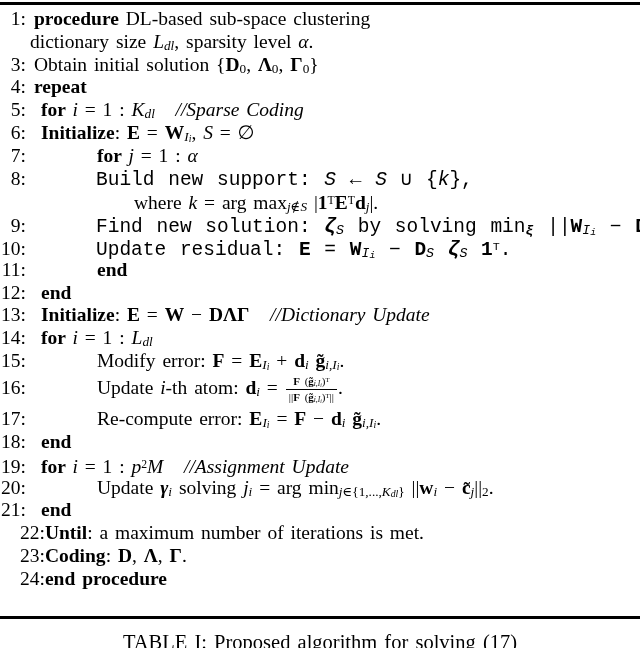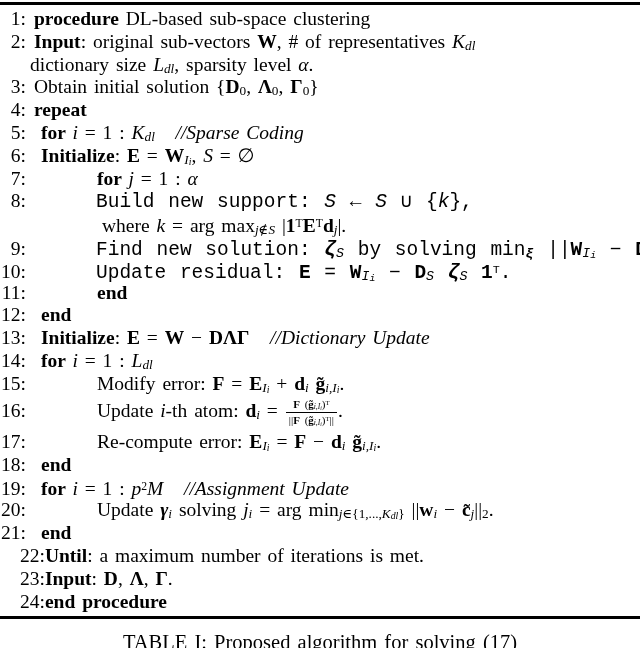--- a/index.html
+++ b/index.html
@@ -16,21 +16,21 @@
     height:22.8px;line-height:22.8px;font-size:19.5px;white-space:nowrap;
   }
   .algo-line.tall{height:auto;line-height:normal;padding:2px 0 3px 0;}
   .num{display:inline-block;width:26px;text-align:right;vertical-align:baseline;}
   .content{white-space:pre;word-spacing:2px;}
   .i-0 .content{margin-left:8px;}
   .i-1 .content{margin-left:15px;}
   .i-2 .content{margin-left:71px;}
   .i-3 .content{margin-left:70px;font-family:Liberation Mono, monospace;}
   .i-c0 .content{margin-left:4px;}
-  .i-c3 .content{margin-left:76px;}
+  .i-c3 .content{margin-left:108px;}
   .i-f .num{width:auto;min-width:0;padding-left:20px;}
   .i-f .content{margin-left:0;}
   
   .s-r{}
   .s-b{font-weight:bold;}
   .s-i{font-style:italic;}
   .s-bi{font-weight:bold;font-style:italic;}
   .s-cal{font-style:italic;}
   .s-sub{font-size:0.68em;font-style:italic;vertical-align:-0.18em;letter-spacing:0;}
   .s-subn{font-size:0.68em;vertical-align:-0.18em;}
@@ -49,21 +49,20 @@
     font-size:20.5px;word-spacing:2px;line-height:26px;
   }
 </style>
 </head>
 <body>
 
 <div>
   <div id="toprule" class="rule"></div>
   <div id="algo">
       <div class="algo-line i-0"><span class="num">1:</span><span class="content"><span class="s-b">procedure </span><span class="s-r">DL-based sub-space clustering</span></span></div>
-      <div class="algo-line i-0"><span class="num">2:</span><span class="content"><span class="s-b">Input</span><span class="s-r">: original sub-vectors </span><span class="s-b">W</span><span class="s-r">, # of representatives </span><span class="s-i">K</span><span class="s-sub">dl</span></span></div>
       <div class="algo-line i-c0"><span class="num"></span><span class="content"><span class="s-r">dictionary size </span><span class="s-i">L</span><span class="s-sub">dl</span><span class="s-r">, sparsity level </span><span class="s-i">α</span><span class="s-r">.</span></span></div>
       <div class="algo-line i-0"><span class="num">3:</span><span class="content"><span class="s-r">Obtain initial solution {</span><span class="s-b">D</span><span class="s-subn">0</span><span class="s-r">, </span><span class="s-b">Λ</span><span class="s-subn">0</span><span class="s-r">, </span><span class="s-b">Γ</span><span class="s-subn">0</span><span class="s-r">}</span></span></div>
       <div class="algo-line i-0"><span class="num">4:</span><span class="content"><span class="s-b">repeat</span></span></div>
       <div class="algo-line i-1"><span class="num">5:</span><span class="content"><span class="s-b">for </span><span class="s-i">i</span><span class="s-r"> = 1 : </span><span class="s-i">K</span><span class="s-sub">dl</span><span class="s-r">   </span><span class="s-i">//Sparse Coding</span></span></div>
       <div class="algo-line i-1"><span class="num">6:</span><span class="content"><span class="s-b">Initialize</span><span class="s-r">: </span><span class="s-b">E</span><span class="s-r"> = </span><span class="s-b">W</span><span class="s-sub">I</span><span class="s-sub2">i</span><span class="s-r">, </span><span class="s-cal">S</span><span class="s-r"> = ∅</span></span></div>
       <div class="algo-line i-2"><span class="num">7:</span><span class="content"><span class="s-b">for </span><span class="s-i">j</span><span class="s-r"> = 1 : </span><span class="s-i">α</span></span></div>
       <div class="algo-line i-3"><span class="num">8:</span><span class="content"><span class="s-r">Build new support: </span><span class="s-cal">S</span><span class="s-r"> ← </span><span class="s-cal">S</span><span class="s-r"> ∪ {</span><span class="s-i">k</span><span class="s-r">},</span></span></div>
       <div class="algo-line i-c3"><span class="num"></span><span class="content"><span class="s-r">where </span><span class="s-i">k</span><span class="s-r"> = arg max</span><span class="s-sub">j</span><span class="s-subn">∉</span><span class="s-subcal">S</span><span class="s-r"> |</span><span class="s-b">1</span><span class="s-sup">T</span><span class="s-b">E</span><span class="s-sup">T</span><span class="s-b">d</span><span class="s-sub">j</span><span class="s-r">|.</span></span></div>
       <div class="algo-line i-3"><span class="num">9:</span><span class="content"><span class="s-r">Find new solution: </span><span class="s-bi">ζ</span><span class="s-subcal">S</span><span class="s-r"> by solving min</span><span class="s-subbi">ξ</span><span class="s-r"> ||</span><span class="s-b">W</span><span class="s-sub">I</span><span class="s-sub2">i</span><span class="s-r"> − </span><span class="s-b">D</span><span class="s-subcal">S</span><span class="s-r"> </span><span class="s-bi">ξ</span><span class="s-r"> </span><span class="s-b">1</span><span class="s-sup">T</span><span class="s-r">||</span><span class="supsub"><span class="ss-sup">2</span><span class="ss-sub">F</span></span><span class="s-r">.</span></span></div>
       <div class="algo-line i-3"><span class="num">10:</span><span class="content"><span class="s-r">Update residual: </span><span class="s-b">E</span><span class="s-r"> = </span><span class="s-b">W</span><span class="s-sub">I</span><span class="s-sub2">i</span><span class="s-r"> − </span><span class="s-b">D</span><span class="s-subcal">S</span><span class="s-r"> </span><span class="s-bi">ζ</span><span class="s-subcal">S</span><span class="s-r"> </span><span class="s-b">1</span><span class="s-sup">T</span><span class="s-r">.</span></span></div>
@@ -72,18 +71,18 @@
       <div class="algo-line i-1"><span class="num">13:</span><span class="content"><span class="s-b">Initialize</span><span class="s-r">: </span><span class="s-b">E</span><span class="s-r"> = </span><span class="s-b">W</span><span class="s-r"> − </span><span class="s-b">DΛΓ</span><span class="s-r">   </span><span class="s-i">//Dictionary Update</span></span></div>
       <div class="algo-line i-1"><span class="num">14:</span><span class="content"><span class="s-b">for </span><span class="s-i">i</span><span class="s-r"> = 1 : </span><span class="s-i">L</span><span class="s-sub">dl</span></span></div>
       <div class="algo-line i-2"><span class="num">15:</span><span class="content"><span class="s-r">Modify error: </span><span class="s-b">F</span><span class="s-r"> = </span><span class="s-b">E</span><span class="s-sub">I</span><span class="s-sub2">i</span><span class="s-r"> + </span><span class="s-b">d</span><span class="s-sub">i</span><span class="s-r"> </span><span class="s-b">g̃</span><span class="s-sub">i,I</span><span class="s-sub2">i</span><span class="s-r">.</span></span></div>
       <div class="algo-line i-2 tall"><span class="num">16:</span><span class="content"><span class="s-r">Update </span><span class="s-i">i</span><span class="s-r">-th atom: </span><span class="s-b">d</span><span class="s-sub">i</span><span class="s-r"> = </span><span class="frac"><span class="fr-num"><span class="s-b">F</span><span class="s-r"> (</span><span class="s-b">g̃</span><span class="s-sub">i,I</span><span class="s-sub2">i</span><span class="s-r">)</span><span class="s-sup">T</span></span><span class="fr-den"><span class="s-r">||</span><span class="s-b">F</span><span class="s-r"> (</span><span class="s-b">g̃</span><span class="s-sub">i,I</span><span class="s-sub2">i</span><span class="s-r">)</span><span class="s-sup">T</span><span class="s-r">||</span></span></span><span class="s-r">.</span></span></div>
       <div class="algo-line i-2"><span class="num">17:</span><span class="content"><span class="s-r">Re-compute error: </span><span class="s-b">E</span><span class="s-sub">I</span><span class="s-sub2">i</span><span class="s-r"> = </span><span class="s-b">F</span><span class="s-r"> − </span><span class="s-b">d</span><span class="s-sub">i</span><span class="s-r"> </span><span class="s-b">g̃</span><span class="s-sub">i,I</span><span class="s-sub2">i</span><span class="s-r">.</span></span></div>
       <div class="algo-line i-1"><span class="num">18:</span><span class="content"><span class="s-b">end</span></span></div>
       <div class="algo-line i-1"><span class="num">19:</span><span class="content"><span class="s-b">for </span><span class="s-i">i</span><span class="s-r"> = 1 : </span><span class="s-i">p</span><span class="s-sup">2</span><span class="s-i">M</span><span class="s-r">   </span><span class="s-i">//Assignment Update</span></span></div>
       <div class="algo-line i-2"><span class="num">20:</span><span class="content"><span class="s-r">Update </span><span class="s-bi">γ</span><span class="s-sub">i</span><span class="s-r"> solving </span><span class="s-i">j</span><span class="s-sub">i</span><span class="s-r"> = arg min</span><span class="s-sub">j</span><span class="s-subn">∈{1,...,</span><span class="s-sub">K</span><span class="s-sub2">dl</span><span class="s-subn">}</span><span class="s-r"> ||</span><span class="s-b">w</span><span class="s-sub">i</span><span class="s-r"> − </span><span class="s-b">c̃</span><span class="s-sub">j</span><span class="s-r">||</span><span class="s-subn">2</span><span class="s-r">.</span></span></div>
       <div class="algo-line i-1"><span class="num">21:</span><span class="content"><span class="s-b">end</span></span></div>
       <div class="algo-line i-f"><span class="num">22:</span><span class="content"><span class="s-b">Until</span><span class="s-r">: a maximum number of iterations is met.</span></span></div>
-      <div class="algo-line i-f"><span class="num">23:</span><span class="content"><span class="s-b">Input</span><span class="s-r">: </span><span class="s-b">D</span><span class="s-r">, </span><span class="s-b">Λ</span><span class="s-r">, </span><span class="s-b">Γ</span><span class="s-r">.</span></span></div>
+      <div class="algo-line i-f"><span class="num">23:</span><span class="content"><span class="s-b">Coding</span><span class="s-r">: </span><span class="s-b">D</span><span class="s-r">, </span><span class="s-b">Λ</span><span class="s-r">, </span><span class="s-b">Γ</span><span class="s-r">.</span></span></div>
       <div class="algo-line i-f"><span class="num">24:</span><span class="content"><span class="s-b">end procedure</span></span></div>
     </div>
   <div id="botrule" class="rule"></div>
   <div id="caption">TABLE I: Proposed algorithm for solving (17)</div>
 </div>
 
 </body></html>

